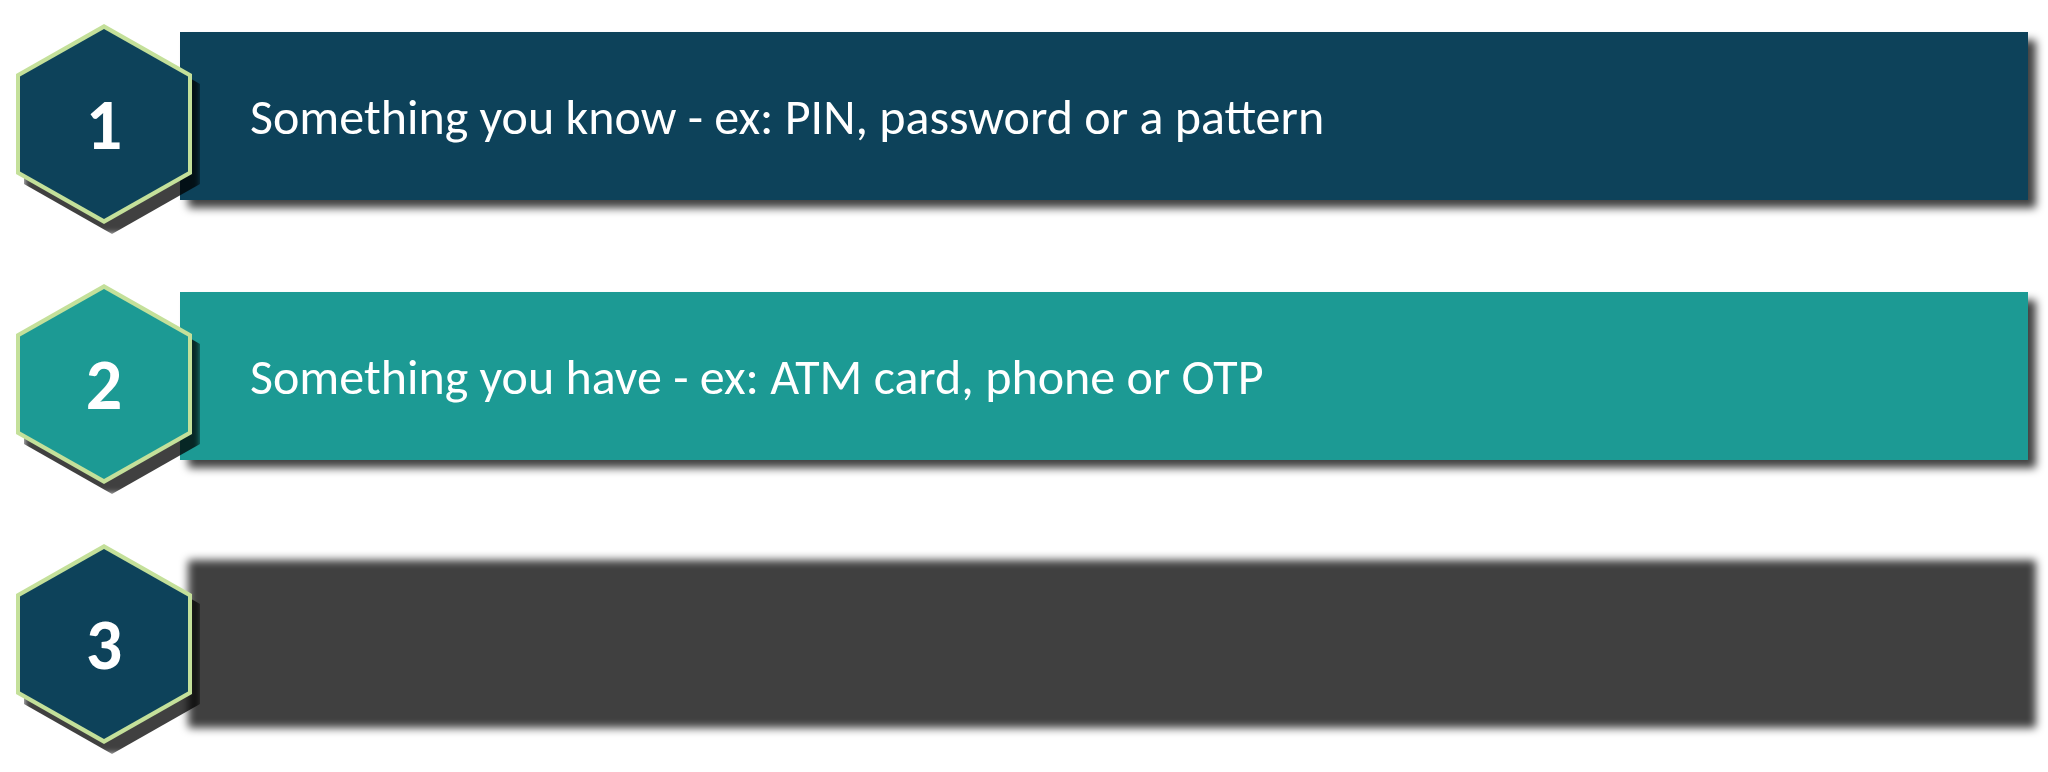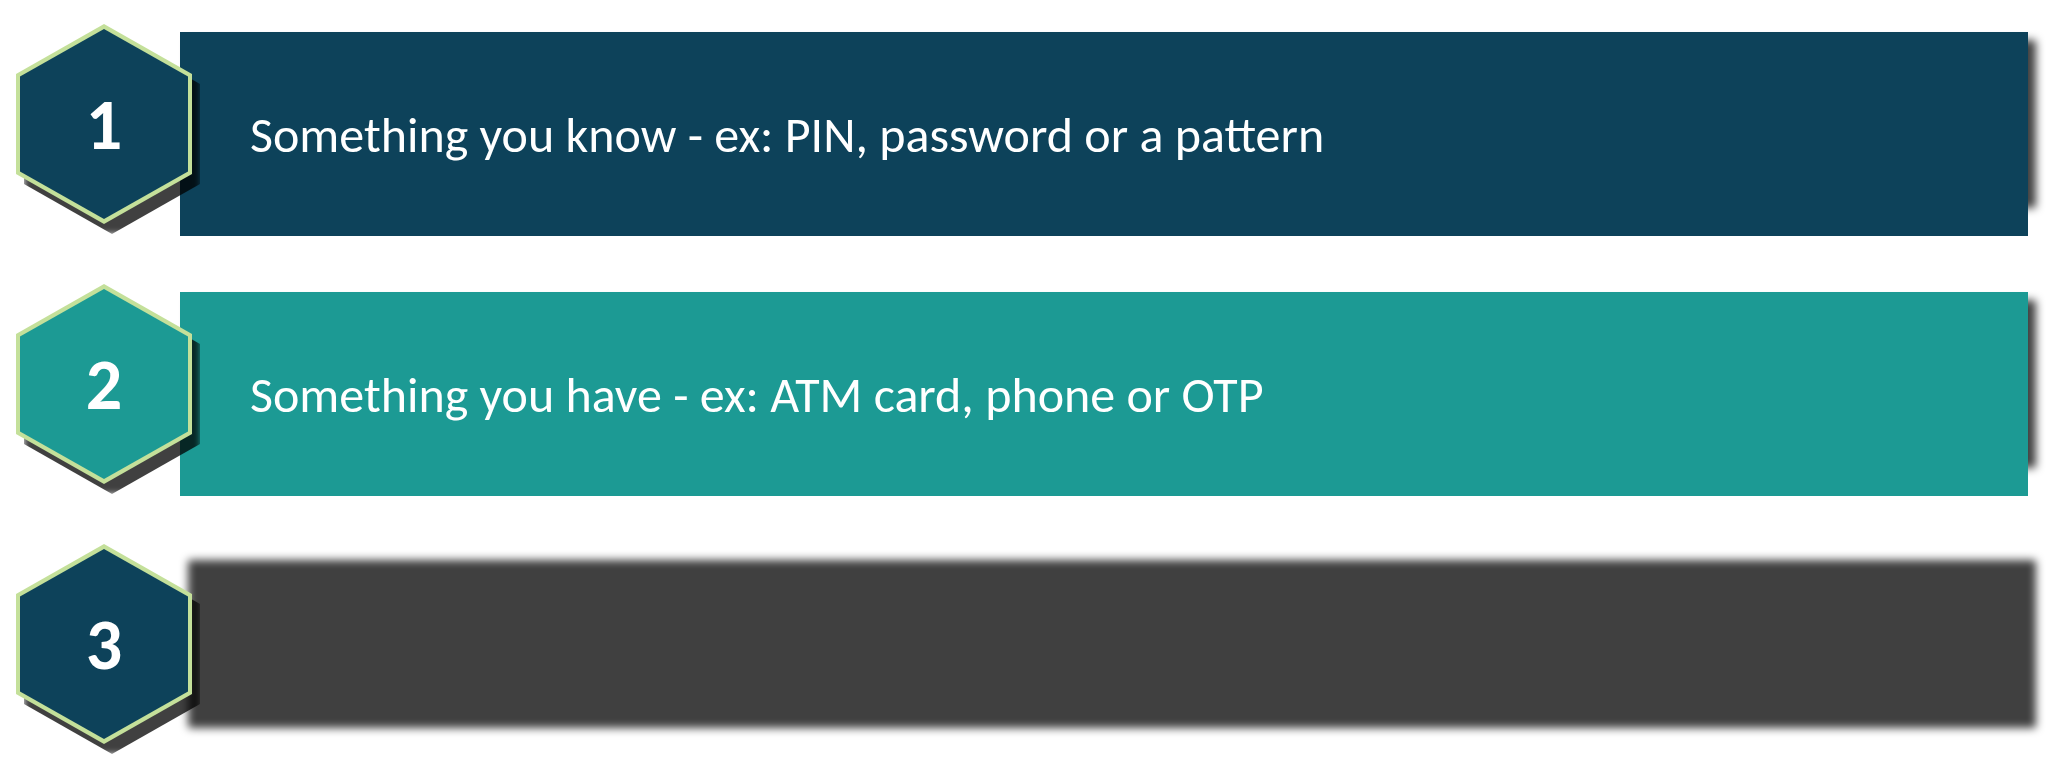--- a/index.html
+++ b/index.html
@@ -33,21 +33,21 @@
     height: 168px;
     background: rgba(0,0,0,0.75);
     filter: blur(4px);
     border-radius: 2px;
   }
   .bar {
     position: absolute;
     top: 8px;
     left: 180px;
     right: 20px;
-    height: 204px;
+    height: 168px;
     display: flex;
     align-items: center;
     padding-left: 70px;
     box-sizing: border-box;
     color: #ffffff;
     font-size: 50px;
     font-weight: 400;
   }
   .bar.dark { background: #0d425a; }
   .bar.teal { background: #1c9a94; text-align: right; }

